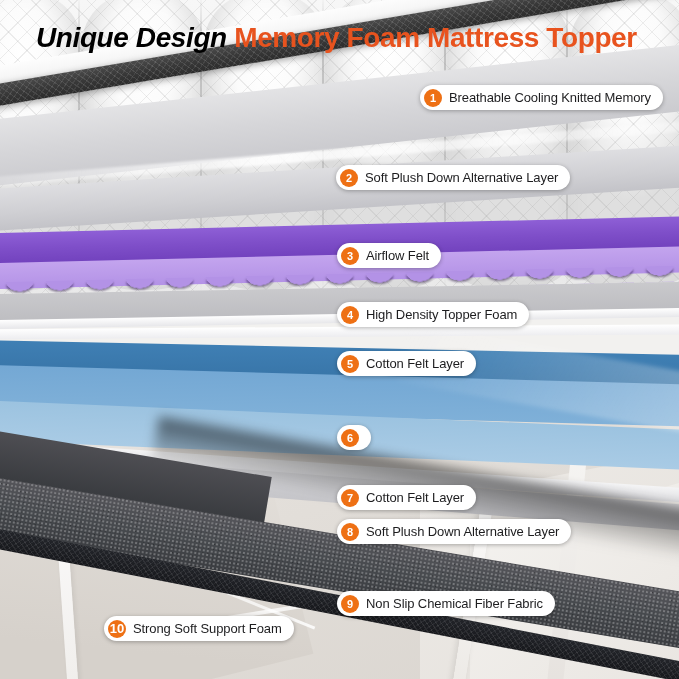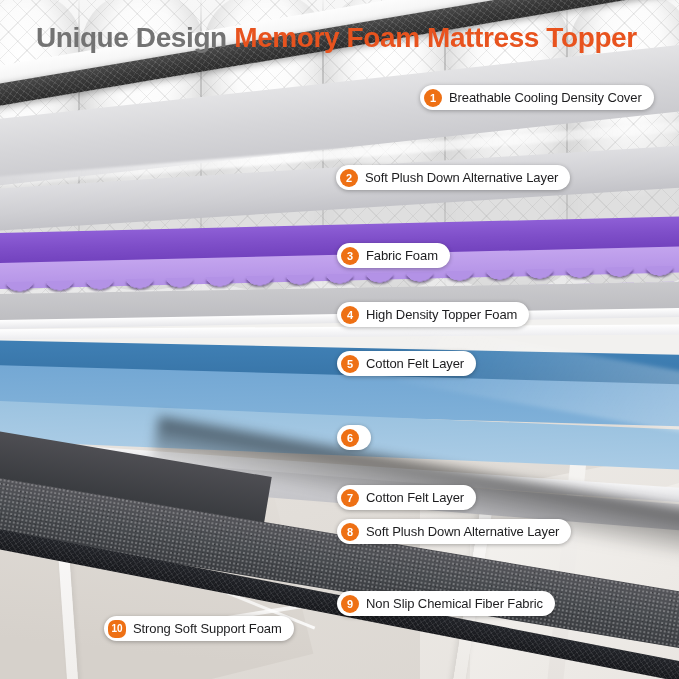--- a/index.html
+++ b/index.html
@@ -270,21 +270,21 @@
   
   #headline {
     position: absolute;
     left: 36px; top: 24px;
     font-size: 28px;
     font-weight: bold;
     letter-spacing: -0.4px;
     white-space: nowrap;
     line-height: 1;
   }
-  #headline .t-dark { color: #737373; }
+  #headline .t-dark { color: #000000; font-style: italic; }
   #headline .t-accent { color: #e8531e; }
 
   
   .callout {
     position: absolute;
     display: inline-flex;
     align-items: center;
     gap: 7px;
     height: 25px;
     padding: 0 12px 0 4px;
@@ -297,21 +297,21 @@
     flex: 0 0 auto;
     width: 18px; height: 18px;
     border-radius: 50%;
     background: #ee7014;
     color: #ffffff;
     font-size: 11px;
     font-weight: bold;
     line-height: 18px;
     text-align: center;
   }
-  .callout .badge.wide { font-size: 10px; border-radius: 7px; }
+  .callout .badge.wide { font-size: 13px; }
   .callout .ctext {
     font-size: 13px;
     color: #1d1d1f;
     letter-spacing: -0.1px;
   }
 </style>
 </head>
 <body>
 
 <div id="stage">
@@ -373,31 +373,31 @@
     <div class="art" id="left-wrap"></div>
   </div>
 
   <div id="headline">
     <span class="t-dark">Unique Design</span>
     <span class="t-accent">Memory Foam Mattress Topper</span>
   </div>
 
   <div class="callout" style="left:420px; top:85px;">
     <span class="badge">1</span>
-    <span class="ctext">Breathable Cooling Density Cover</span>
+    <span class="ctext">Breathable Cooling Knitted Memory</span>
   </div>
 
   <div class="callout" style="left:336px; top:165px;">
     <span class="badge">2</span>
     <span class="ctext">Soft Plush Down Alternative Layer</span>
   </div>
 
   <div class="callout" style="left:337px; top:243px;">
     <span class="badge">3</span>
-    <span class="ctext">Fabric Foam</span>
+    <span class="ctext">Airflow Felt</span>
   </div>
 
   <div class="callout" style="left:337px; top:302px;">
     <span class="badge">4</span>
     <span class="ctext">High Density Topper Foam</span>
   </div>
 
   <div class="callout" style="left:337px; top:351px;">
     <span class="badge">5</span>
     <span class="ctext">Cotton Felt Layer</span>

